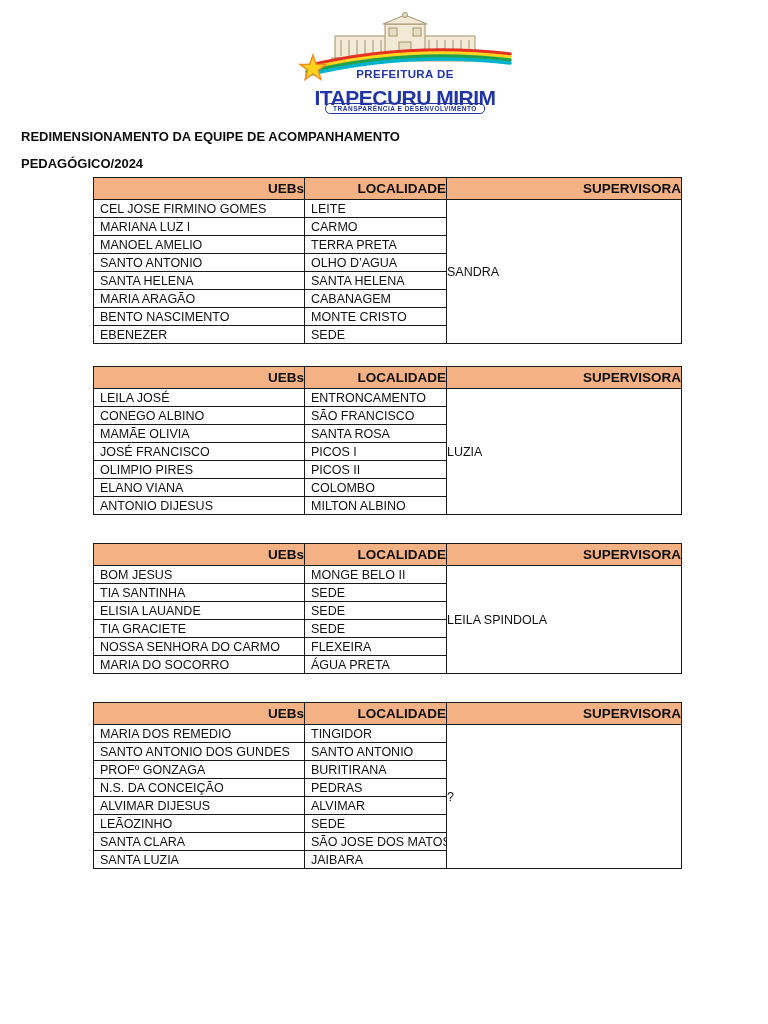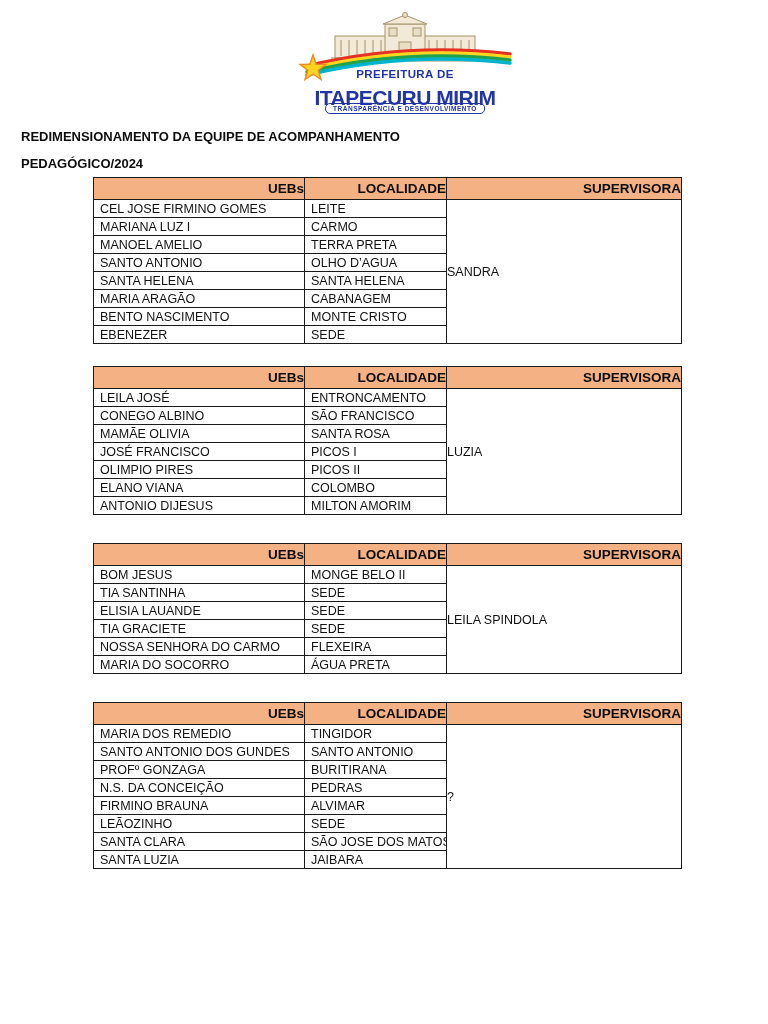--- a/index.html
+++ b/index.html
@@ -243,21 +243,21 @@
           <tr>
             <td>OLIMPIO PIRES</td>
             <td>PICOS II</td>
           </tr>
           <tr>
             <td>ELANO VIANA</td>
             <td>COLOMBO</td>
           </tr>
           <tr>
             <td>ANTONIO DIJESUS</td>
-            <td>MILTON AMORIM</td>
+            <td>MILTON ALBINO</td>
           </tr>
         </tbody>
       </table>
       <table class="doc-table">
         <colgroup>
           <col style="width: 211px;">
           <col style="width: 142px;">
           <col style="width: 235px;">
         </colgroup>
         <thead>
@@ -320,21 +320,21 @@
           </tr>
           <tr>
             <td>PROFº GONZAGA</td>
             <td>BURITIRANA</td>
           </tr>
           <tr>
             <td>N.S. DA CONCEIÇÃO</td>
             <td>PEDRAS</td>
           </tr>
           <tr>
-            <td>FIRMINO BRAUNA</td>
+            <td>ALVIMAR DIJESUS</td>
             <td>ALVIMAR</td>
           </tr>
           <tr>
             <td>LEÃOZINHO</td>
             <td>SEDE</td>
           </tr>
           <tr>
             <td>SANTA CLARA</td>
             <td>SÃO JOSE DOS MATOS</td>
           </tr>

